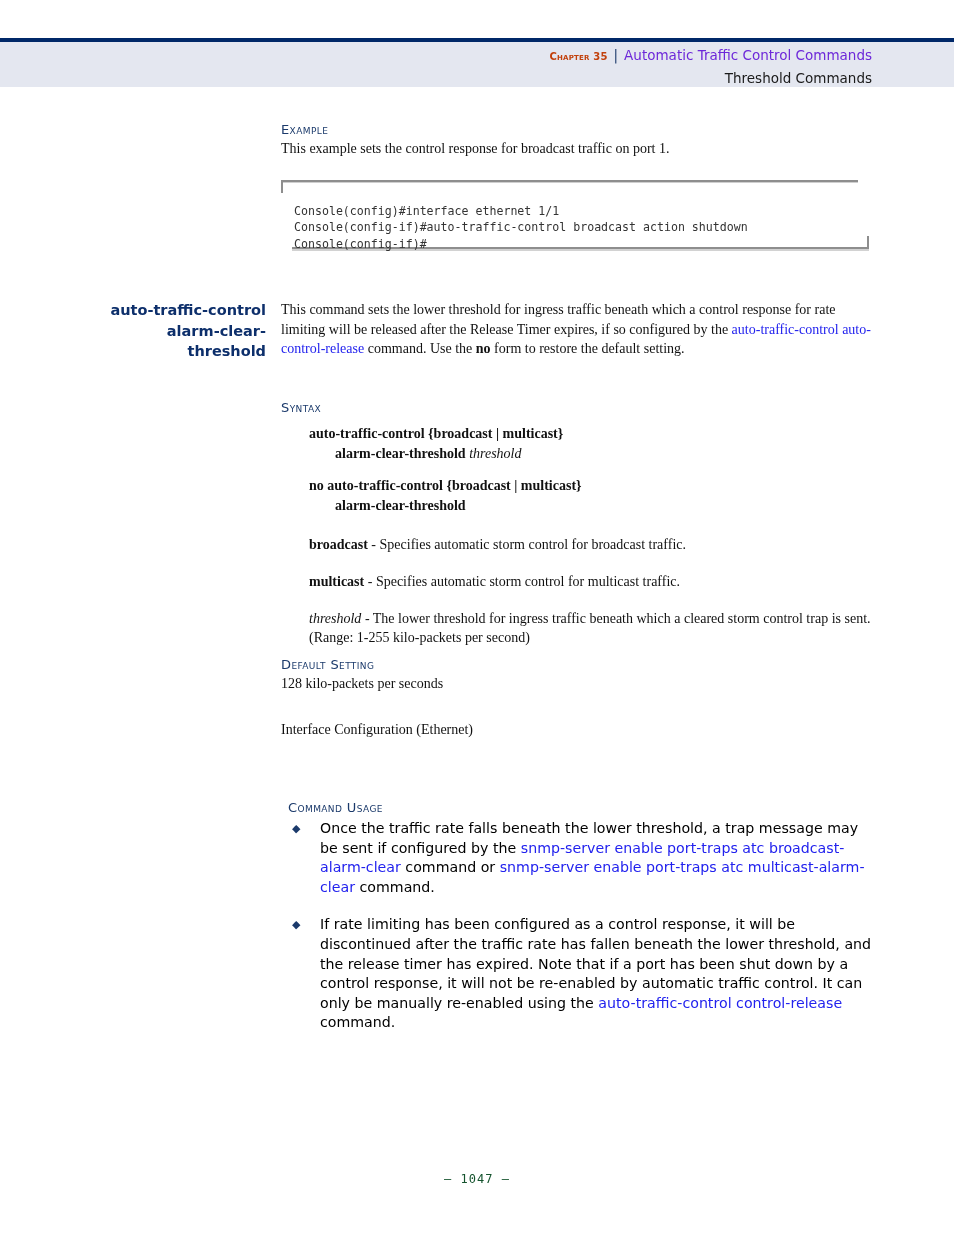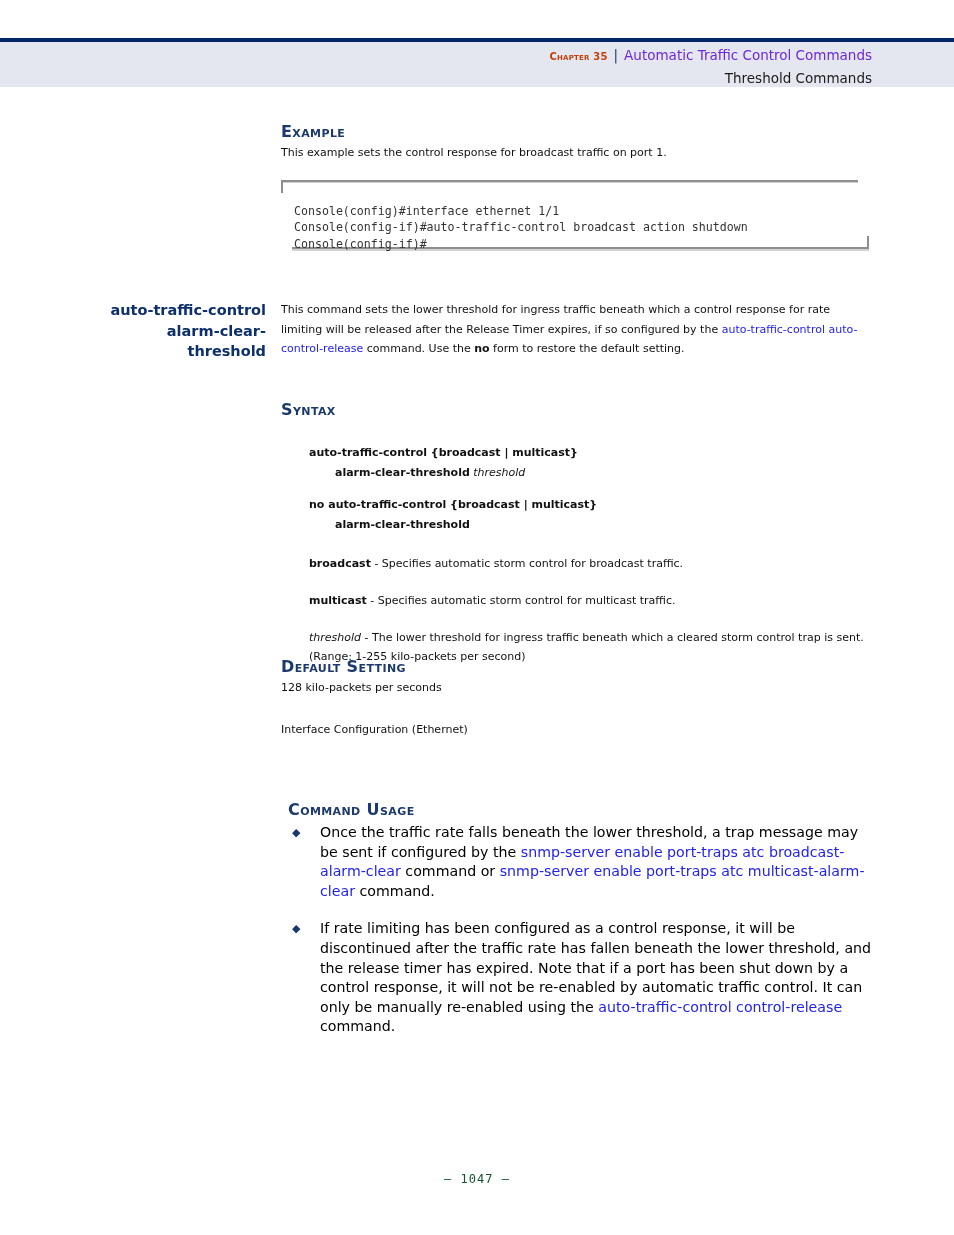--- a/index.html
+++ b/index.html
@@ -74,31 +74,32 @@
     line-height: 20.5px;
   }
   .body-col {
     position: absolute;
     left: 281px;
     width: 591px;
   }
 
   .sect-head {
     color: #1b3a6b;
-    font-weight: bold;
-    font-size: 16px;
+    font-weight: normal;
+    font-size: 13px;
     font-variant: small-caps;
     letter-spacing: 0.4px;
     margin: 0 0 2px 0;
   }
   p.body-text {
     margin: 0;
-    font-size: 11px;
+    font-size: 14px;
     line-height: 19.6px;
     color: #111111;
+    font-family: Liberation Serif, serif;
   }
   .indent {
     margin-left: 28px;
   }
   .cmdlink { color: #2222ee; }
   b.nb { font-weight: bold; }
   i.param { font-style: italic; }
 
   
   #code-block {
@@ -221,21 +222,21 @@
   <div>threshold</div>
 </div>
 
 <div class="body-col" style="top:300px;">
   <p class="body-text"><span>This command sets the lower threshold for ingress traffic beneath which a control response for rate limiting will be released after the Release Timer expires, if so configured by the </span><span class="cmdlink">auto-traffic-control auto-control-release</span><span> command. Use the </span><b class="nb">no</b><span> form to restore the default setting.</span></p>
 </div>
 
 <div class="body-col" style="top:400px;">
   <div class="sect-head">Syntax</div>
 
-  <div class="indent" style="margin-top:24px;">
+  <div class="indent" style="margin-top:9px;">
     <p class="body-text"><b class="nb">auto-traffic-control</b><b class="nb"> {broadcast | multicast}</b></p>
     <p class="body-text" style="margin-left:26px;"><b class="nb">alarm-clear-threshold</b><i class="param"> threshold</i></p>
   </div>
 
   <div class="indent" style="margin-top:13px;">
     <p class="body-text"><b class="nb">no auto-traffic-control</b><b class="nb"> {broadcast | multicast}</b></p>
     <p class="body-text" style="margin-left:26px;"><b class="nb">alarm-clear-threshold</b></p>
   </div>
 
   <div class="indent" style="margin-top:20px;">

